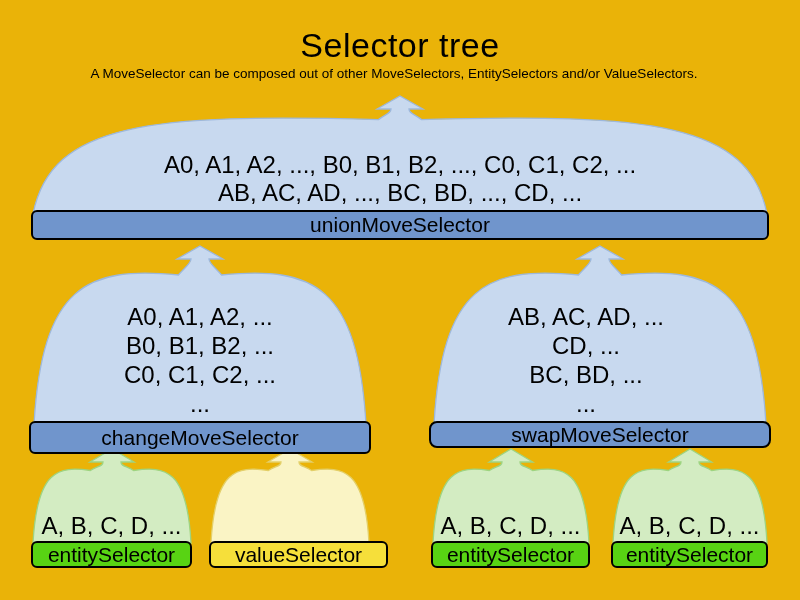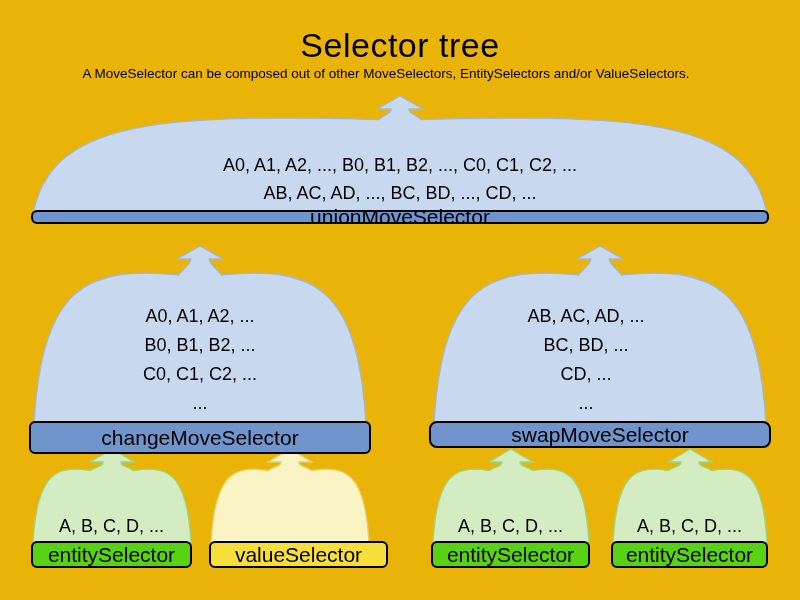--- a/index.html
+++ b/index.html
@@ -10,29 +10,29 @@
     overflow: hidden;
     font-family: "Liberation Sans", sans-serif;
     color: #000000;
   }
   .title {
     position: absolute; left: 0; top: 26px; width: 800px;
     text-align: center;
     font-size: 34px; font-weight: 400; letter-spacing: 0.5px;
   }
   .subtitle {
-    position: absolute; left: 8px; top: 66px; width: 756px;
+    position: absolute; left: 16px; top: 66px; width: 756px;
     text-align: center;
     font-size: 13.5px; font-weight: 400;
   }
   #funnel-svg { position: absolute; left: 0; top: 0; }
   .funnel-text {
     position: absolute;
     text-align: center;
-    font-size: 18px;
+    font-size: 24px;
     white-space: nowrap;
   }
   .funnel-text div { text-align: center; }
   .bar {
     position: absolute;
     box-sizing: border-box;
     border: 2px solid #000000;
     border-radius: 6px;
     display: flex; align-items: center; justify-content: center;
     font-size: 21px;
@@ -54,38 +54,38 @@
     <path id="funnel-entity1" stroke-width="1.3" fill="#d3ecc2" stroke="#9ed481" d="M 33 543 C 37 469.7 58.3 465.8 90.4 470.5 C 98.5 465.8 103 466 103 462 L 89.9 462 L 112 449 L 134.1 462 L 121 462 C 121 466 125.5 465.8 133.6 470.5 C 165.7 465.8 187.1 469.7 191 543 Z"></path>
     <path id="funnel-value1" stroke-width="1.3" fill="#faf4c5" stroke="#e3cf68" d="M 211 543 C 215 469.7 236.3 465.8 268.4 470.5 C 276.5 465.8 281 466 281 462 L 267.9 462 L 290 449 L 312.1 462 L 299 462 C 299 466 303.5 465.8 311.6 470.5 C 343.7 465.8 365.1 469.7 369 543 Z"></path>
     <path id="funnel-entity2" stroke-width="1.3" fill="#d3ecc2" stroke="#9ed481" d="M 433 543 C 436.9 469.7 458 465.8 489.4 470.5 C 497.5 465.8 502 466 502 462 L 489.2 462 L 511 449 L 532.8 462 L 520 462 C 520 466 524.5 465.8 532.6 470.5 C 564 465.8 585.1 469.7 589 543 Z"></path>
     <path id="funnel-entity3" stroke-width="1.3" fill="#d3ecc2" stroke="#9ed481" d="M 613 543 C 616.9 469.7 637.6 465.8 668.4 470.5 C 676.5 465.8 681 466 681 462 L 668.4 462 L 690 449 L 711.6 462 L 699 462 C 699 466 703.5 465.8 711.6 470.5 C 742.4 465.8 763.2 469.7 767 543 Z"></path>
   </svg>
 
   <div class="funnel-text" style="left:33px; top:151px; width:734px; line-height:28px;">
     <div>A0, A1, A2, ..., B0, B1, B2, ..., C0, C1, C2, ...</div>
     <div>AB, AC, AD, ..., BC, BD, ..., CD, ...</div>
   </div>
-  <div class="bar" style="left: 31px; top: 210px; width: 738px; height: 14px; background: rgb(112, 149, 204);">
+  <div class="bar" style="left: 31px; top: 210px; width: 738px; height: 30px; background: rgb(112, 149, 204);">
     <span>unionMoveSelector</span>
   </div>
 
   <div class="funnel-text" style="left:30px; top:302px; width:340px; line-height:29px;">
     <div>A0, A1, A2, ...</div>
     <div>B0, B1, B2, ...</div>
     <div>C0, C1, C2, ...</div>
     <div>...</div>
   </div>
   <div class="bar" style="left: 29px; top: 421px; width: 342px; height: 33px; background: rgb(112, 149, 204);">
     <span>changeMoveSelector</span>
   </div>
 
   <div class="funnel-text" style="left:416px; top:302px; width:340px; line-height:29px;">
     <div>AB, AC, AD, ...</div>
+    <div>CD, ...</div>
     <div>BC, BD, ...</div>
-    <div>CD, ...</div>
     <div>...</div>
   </div>
   <div class="bar" style="left: 429px; top: 421px; width: 342px; height: 27px; background: rgb(112, 149, 204); border-radius: 8px;">
     <span>swapMoveSelector</span>
   </div>
 
   <div class="funnel-text" style="left:31px; top:514px; width:161px; line-height:24px;">
     <div>A, B, C, D, ...</div>
   </div>
   <div class="bar" style="left: 31px; top: 541px; width: 161px; height: 27px; background: rgb(88, 211, 19);">

